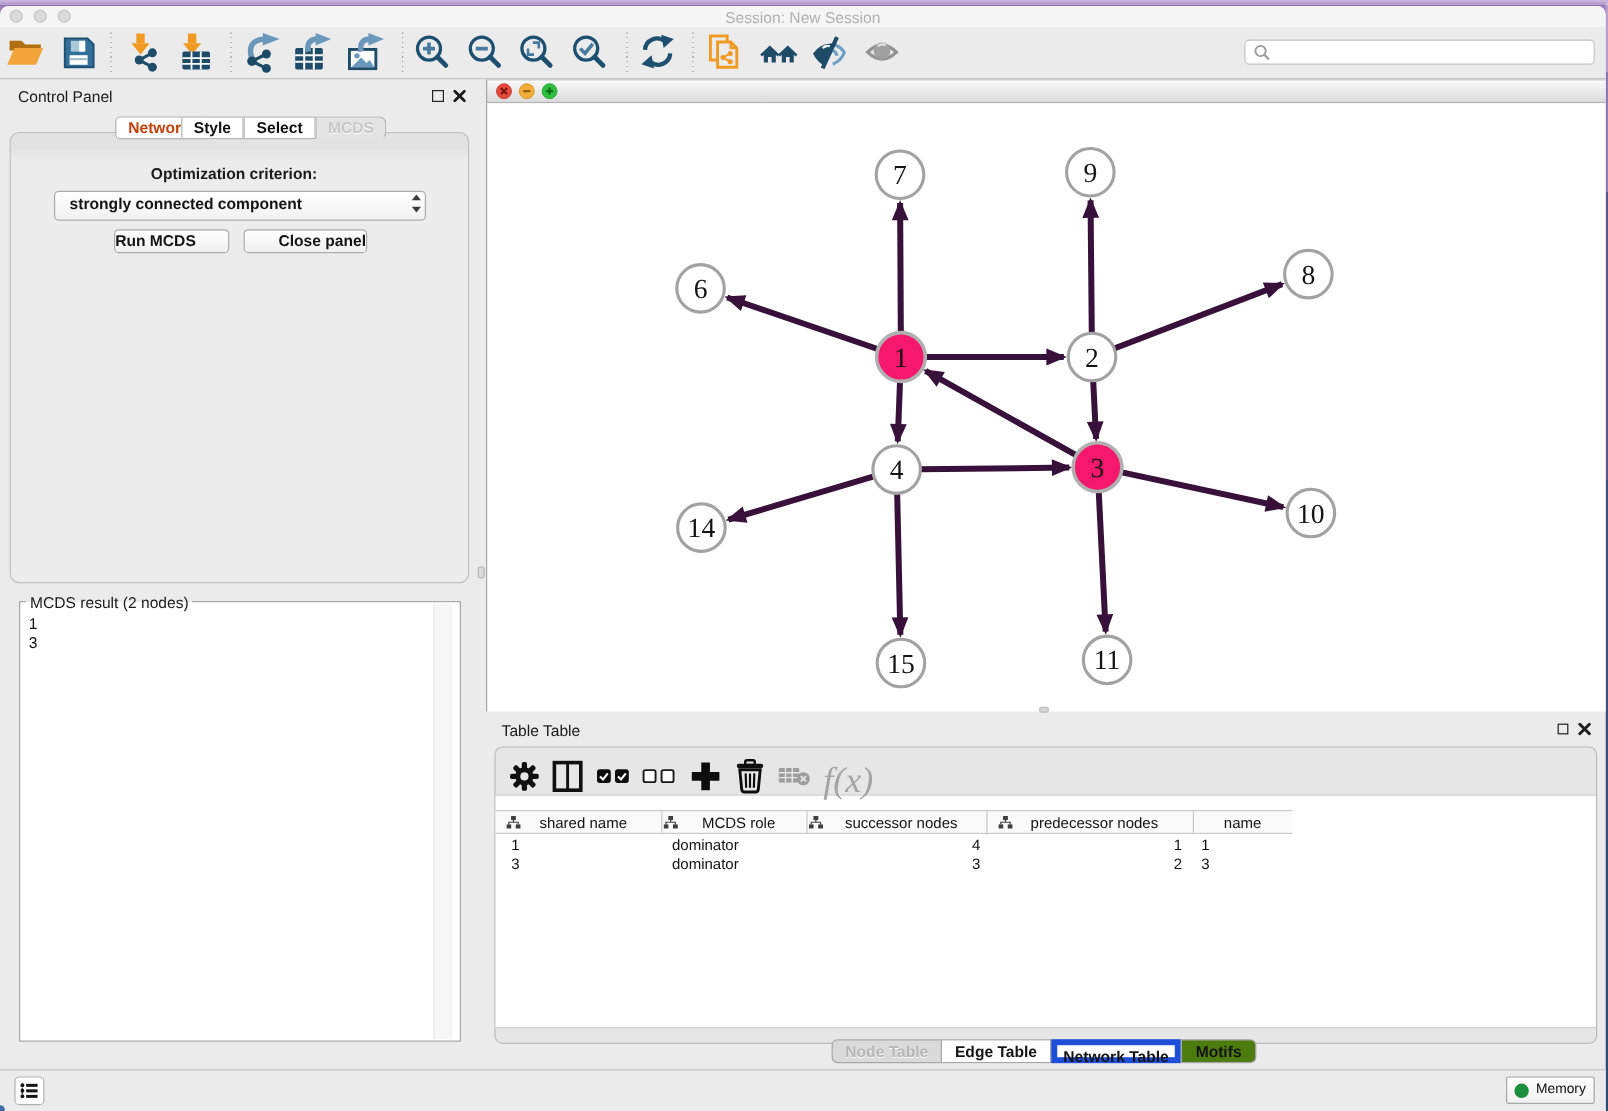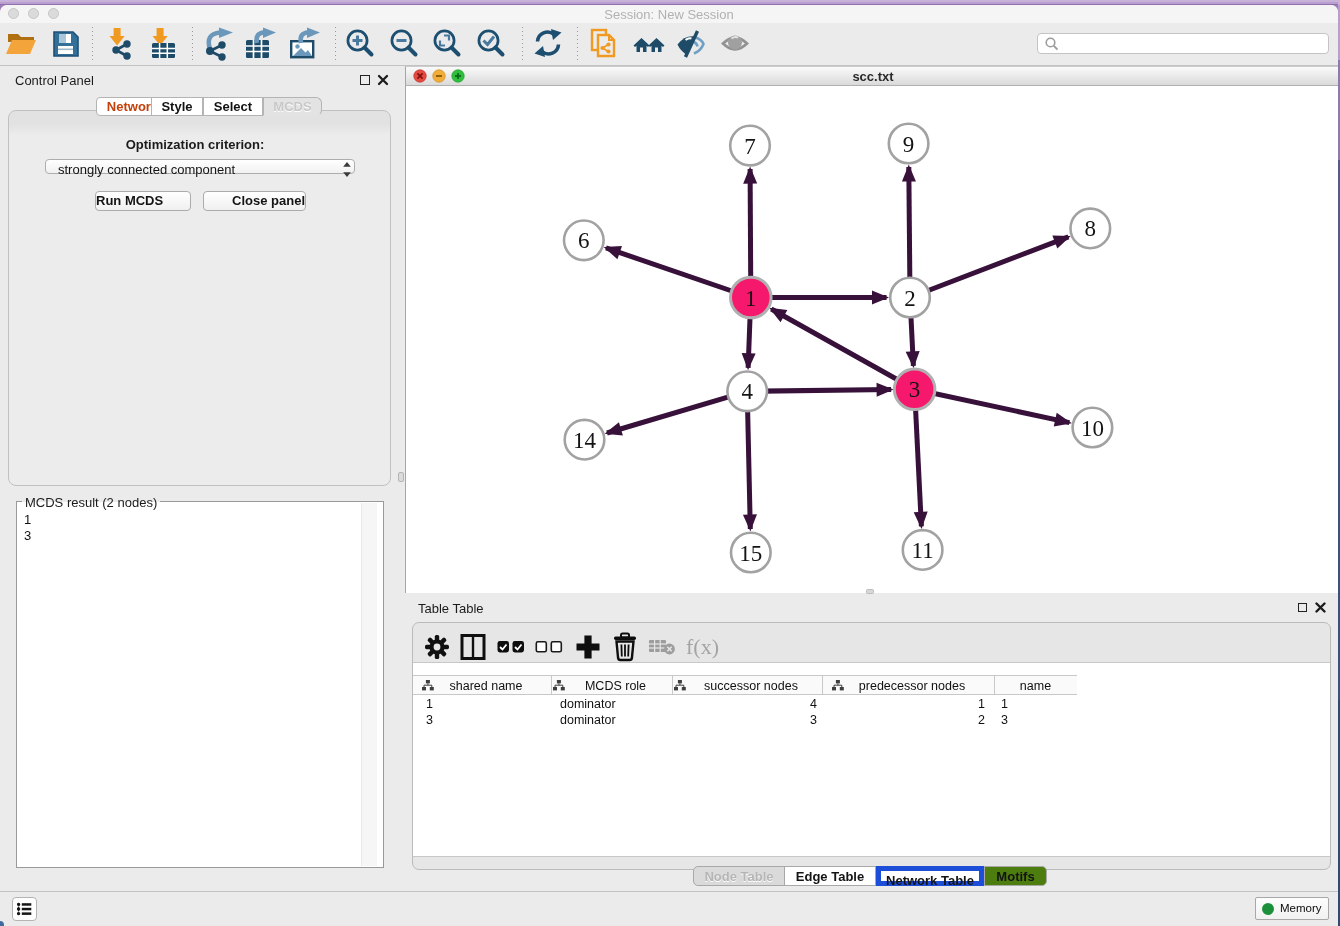--- a/index.html
+++ b/index.html
@@ -192,21 +192,21 @@
 <div class="ab" style="left:360px;top:70px;width:10px;height:10px;border:1.6px solid #222;box-sizing:border-box"></div>
 <svg class="ab" style="left:377px;top:69px" width="12" height="12">
       <path d="M2 2 L10 10 M10 2 L2 10" stroke="#1c1c1c" stroke-width="2.3" stroke-linecap="round"></path>
     </svg>
 <div class="ab" style="left:8px;top:105px;width:383px;height:376px;border:1px solid #c2c1c2;border-radius:8px;box-sizing:border-box;background:linear-gradient(#e3e2e3 0 13px,#ececec 24px)"></div>
 <div class="ab" style="left:79px;top:92px;width:73px;height:19px;background:#fff;border:1px solid #b5b4b5;box-sizing:border-box;border-radius:4px 0 0 4px;font-size:13px;font-weight:bold;color:#c2410c;text-align:center;line-height:18px;margin-left:17px">Network</div>
 <div class="ab" style="left:152px;top:92px;width:52px;height:19px;background:#fff;border:1px solid #b5b4b5;box-sizing:border-box;font-size:13px;font-weight:bold;color:#111;text-align:center;line-height:18px;margin-left:-1px">Style</div>
 <div class="ab" style="left:204px;top:92px;width:60px;height:19px;background:#fff;border:1px solid #b5b4b5;box-sizing:border-box;font-size:13px;font-weight:bold;color:#111;text-align:center;line-height:18px;margin-left:-1px">Select</div>
 <div class="ab" style="left:264px;top:92px;width:59px;height:19px;background:#e4e3e4;border:1px solid #b5b4b5;box-sizing:border-box;border-radius:0 6px 6px 0;border-bottom-color:transparent;font-size:13px;font-weight:bold;color:#c9c8c9;text-shadow:0 1px 0 #fff;text-align:center;line-height:18px;margin-left:-1px">MCDS</div>
 <div class="tx" style="left:0px;width:390px;top:132px;text-align:center;font-size:13px;font-weight:bold;color:#1b1b1b">Optimization criterion:</div>
-<div class="ab" style="left:45px;top:154px;width:310px;height:15px;background:linear-gradient(#ffffff,#f2f1f2);border:1px solid #aeadae;border-radius:4px;box-sizing:border-box;font-size:13px;font-weight:normal;color:#141414;line-height:19px;padding-left:12px">strongly connected component</div>
+<div class="ab" style="left:45px;top:154px;width:310px;height:25px;background:linear-gradient(#ffffff,#f2f1f2);border:1px solid #aeadae;border-radius:4px;box-sizing:border-box;font-size:13px;font-weight:bold;color:#141414;line-height:19px;padding-left:12px">strongly connected component</div>
 <svg class="ab" style="left:340px;top:156px" width="14" height="17">
       <path d="M7 1 L10.8 5.8 H3.2 Z" fill="#3a3a3a"></path>
       <path d="M7 16 L3.2 11.2 H10.8 Z" fill="#3a3a3a"></path>
     </svg>
 <div class="ab" style="left:95px;top:186px;width:96px;height:20px;background:linear-gradient(#ffffff,#f1f0f1);border:1px solid #adacad;border-radius:4px;box-sizing:border-box;font-size:13px;font-weight:bold;color:#141414;text-align:left;line-height:18px">Run MCDS</div>
 <div class="ab" style="left:203px;top:186px;width:103px;height:20px;background:linear-gradient(#ffffff,#f1f0f1);border:1px solid #adacad;border-radius:4px;box-sizing:border-box;font-size:13px;font-weight:bold;color:#141414;text-align:right;line-height:18px">Close panel</div>
 <div class="ab" style="left:16px;top:496px;width:368px;height:367px;border:1px solid #9a999a;box-sizing:border-box"></div>
 <div class="ab" style="left:17px;top:497px;width:366px;height:365px;background:#fff"></div>
 <div class="ab" style="left:361px;top:498px;width:16px;height:363px;background:#f6f6f6;border-left:1px solid #eaeaea;box-sizing:border-box"></div>
 <div class="tx" style="left:22px;top:490px;font-size:13px;color:#1b1b1b;background:linear-gradient(#ecebec 0 6.5px,#ffffff 6.5px);padding:0 3px">MCDS result (2 nodes)</div>
@@ -224,21 +224,20 @@
         <circle r="6.2" fill="#f2ad38" stroke="#d6932a" stroke-width="0.8"></circle>
         <line x1="-3" y1="0" x2="3" y2="0" stroke="#8f5f0d" stroke-width="1.8"></line>
       </g>
     </svg>
 <svg class="ab" style="left:451.3px;top:64px" width="14" height="14">
       <g transform="translate(7,7)">
         <circle r="6.2" fill="#2fbf3e" stroke="#27a435" stroke-width="0.8"></circle>
         <path d="M-3 0 H3 M0 -3 V3" stroke="#0e6b18" stroke-width="1.8"></path>
       </g>
     </svg>
-<div class="tx" style="left:406px;width:934px;top:64px;text-align:center;font-size:13px;font-weight:bold;color:#2a2a2a">scc.txt</div>
 <div class="ab" style="left:405px;top:81px;width:935px;height:507px;background:#fff;border-left:1px solid #a6a5a6;box-sizing:border-box"></div>
 <svg class="ab" style="left:406px;top:81px" width="934" height="499" viewBox="0 0 934 499">
       <defs>
         <marker id="arr" markerUnits="userSpaceOnUse" markerWidth="19" markerHeight="16" refX="15" refY="7.5" orient="auto">
           <path d="M0.5 0.5 L17.5 7.5 L0.5 14.5 Z" fill="#38113a"></path>
         </marker>
       </defs>
       <line x1="344.8" y1="211.5" x2="344.1" y2="83.1" stroke="#38113a" stroke-width="5" marker-end="url(#arr)"></line>
       <line x1="344.8" y1="211.5" x2="200.0" y2="161.9" stroke="#38113a" stroke-width="5" marker-end="url(#arr)"></line>
       <line x1="344.8" y1="211.5" x2="480.5" y2="211.5" stroke="#38113a" stroke-width="5" marker-end="url(#arr)"></line>
@@ -352,21 +351,21 @@
         <g stroke="#e7e6e7" stroke-width="1.2">
           <line x1="1" y1="12" x2="18" y2="12"></line>
           <line x1="1" y1="16" x2="18" y2="16"></line>
           <line x1="6.6" y1="8" x2="6.6" y2="20"></line>
           <line x1="12.2" y1="8" x2="12.2" y2="20"></line>
         </g>
         <circle cx="21.5" cy="17" r="5.4" fill="#9e9d9e"></circle>
         <path d="M19.3 14.8 L23.7 19.2 M23.7 14.8 L19.3 19.2" stroke="#e7e6e7" stroke-width="1.6"></path>
       </svg>
     </div>
-<div class="tx" style="left:686px;top:629px;font-family:'Liberation Serif',serif;font-size:22px;color:#a5a4a5">f(x)</div>
+<div class="tx" style="left:686px;top:629px;font-family:'Liberation Serif',serif;font-style:italic;font-size:30px;color:#a5a4a5">f(x)</div>
 <div class="ab" style="left:413px;top:670px;width:664px;height:20px;background:#fbfafb;border-top:1px solid #c9c8c9;border-bottom:1px solid #c9c8c9;box-sizing:border-box"></div>
 <div class="tx" style="left:413px;width:138px;top:673.5px;text-align:center;font-size:12.5px;color:#111;text-indent:8px">shared name</div>
 <div class="ab" style="left:551px;top:671px;width:1px;height:18px;background:#c9c8c9"></div>
 <div class="tx" style="left:551px;width:121px;top:673.5px;text-align:center;font-size:12.5px;color:#111;text-indent:8px">MCDS role</div>
 <div class="ab" style="left:672px;top:671px;width:1px;height:18px;background:#c9c8c9"></div>
 <div class="tx" style="left:672px;width:150px;top:673.5px;text-align:center;font-size:12.5px;color:#111;text-indent:8px">successor nodes</div>
 <div class="ab" style="left:822px;top:671px;width:1px;height:18px;background:#c9c8c9"></div>
 <div class="tx" style="left:822px;width:172px;top:673.5px;text-align:center;font-size:12.5px;color:#111;text-indent:8px">predecessor nodes</div>
 <div class="ab" style="left:994px;top:671px;width:1px;height:18px;background:#c9c8c9"></div>
 <div class="tx" style="left:994px;width:83px;top:673.5px;text-align:center;font-size:12.5px;color:#111;text-indent:0px">name</div>

